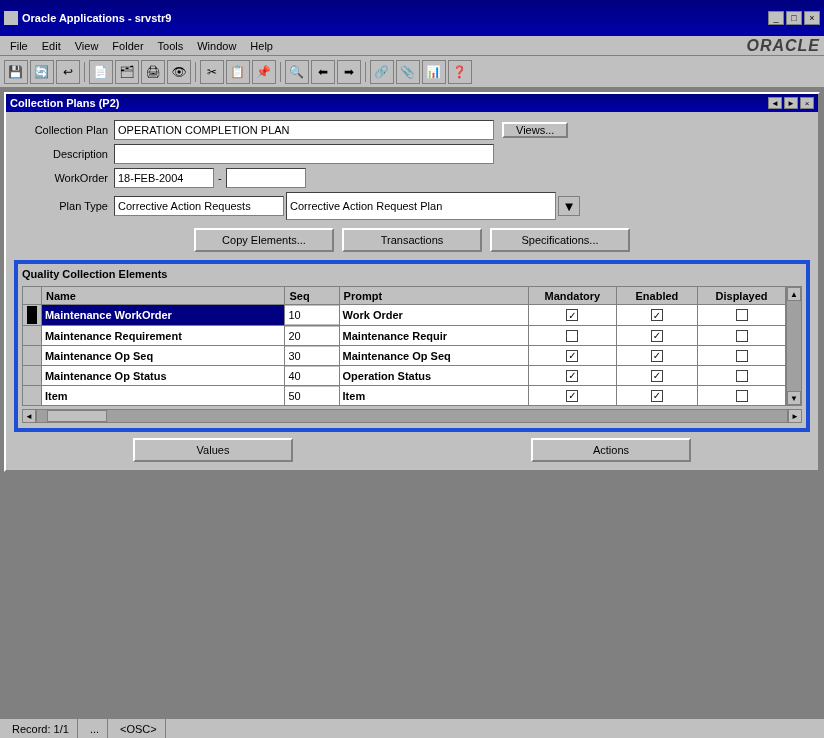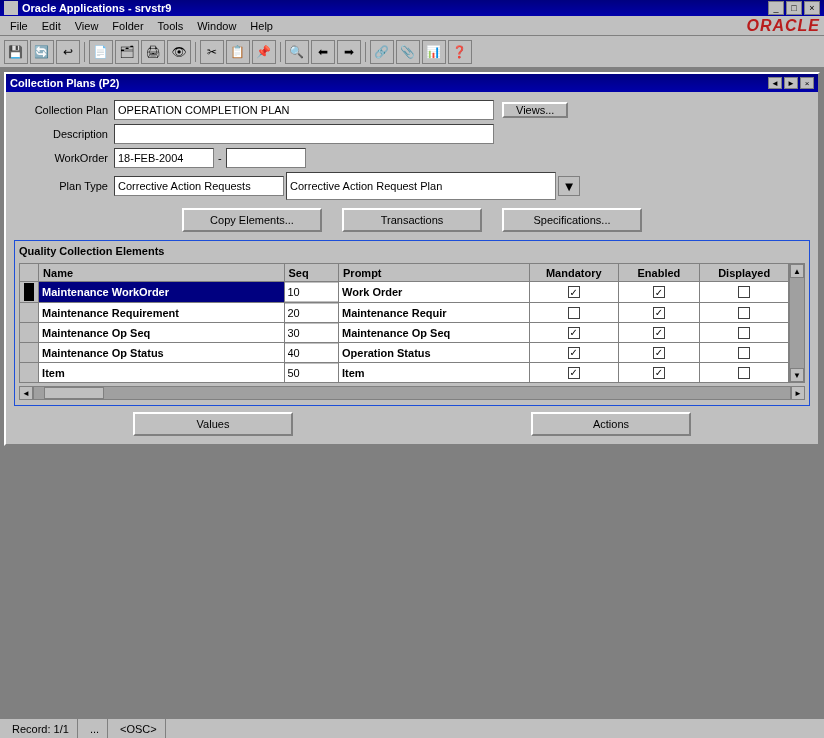--- a/index.html
+++ b/index.html
@@ -9,21 +9,21 @@
       background: #808080;
       width: 824px;
       height: 738px;
       overflow: hidden;
     }
 
     
     .title-bar {
       background: linear-gradient(to bottom, #000080, #0000aa);
       color: white;
-      height: 16px;
+      height: 36px;
       display: flex;
       align-items: center;
       justify-content: space-between;
       padding: 0 4px;
       font-size: 11px;
       font-weight: bold;
     }
     .title-bar-left { display: flex; align-items: center; gap: 4px; }
     .title-bar-controls { display: flex; gap: 2px; }
     .title-bar-btn {
@@ -48,21 +48,21 @@
     }
     .menu-item {
       padding: 2px 6px;
       cursor: pointer;
       font-size: 11px;
     }
     .oracle-logo {
       margin-left: auto;
       font-size: 16px;
       font-weight: bold;
-      color: #b91c1c;
+      color: #404040;
       font-style: italic;
       letter-spacing: 1px;
     }
 
     
     .toolbar {
       background: #c0c0c0;
       height: 32px;
       display: flex;
       align-items: center;
@@ -169,38 +169,38 @@
       background: #c0c0c0;
       border: 1px solid #808080;
       margin-left: 2px;
       cursor: pointer;
       display: flex; align-items: center; justify-content: center;
     }
 
     
     .buttons-row {
       display: flex;
-      gap: 20px;
+      gap: 8px;
       margin: 8px 0;
       justify-content: center;
     }
     .action-btn {
       height: 24px;
       padding: 0 16px;
       background: #c0c0c0;
       border: 2px solid;
       border-color: #ffffff #808080 #808080 #ffffff;
       cursor: pointer;
       font-size: 11px;
     }
     .action-btn-wide { min-width: 140px; }
 
     
     .section {
-      border: 1px solid #1d4ed8;
+      border: 4px solid #1d4ed8;
       background: #c0c0c0;
       margin: 4px 0;
       padding: 4px;
     }
     .section-title {
       font-size: 11px;
       font-weight: bold;
       margin-bottom: 6px;
       color: #000;
     }

